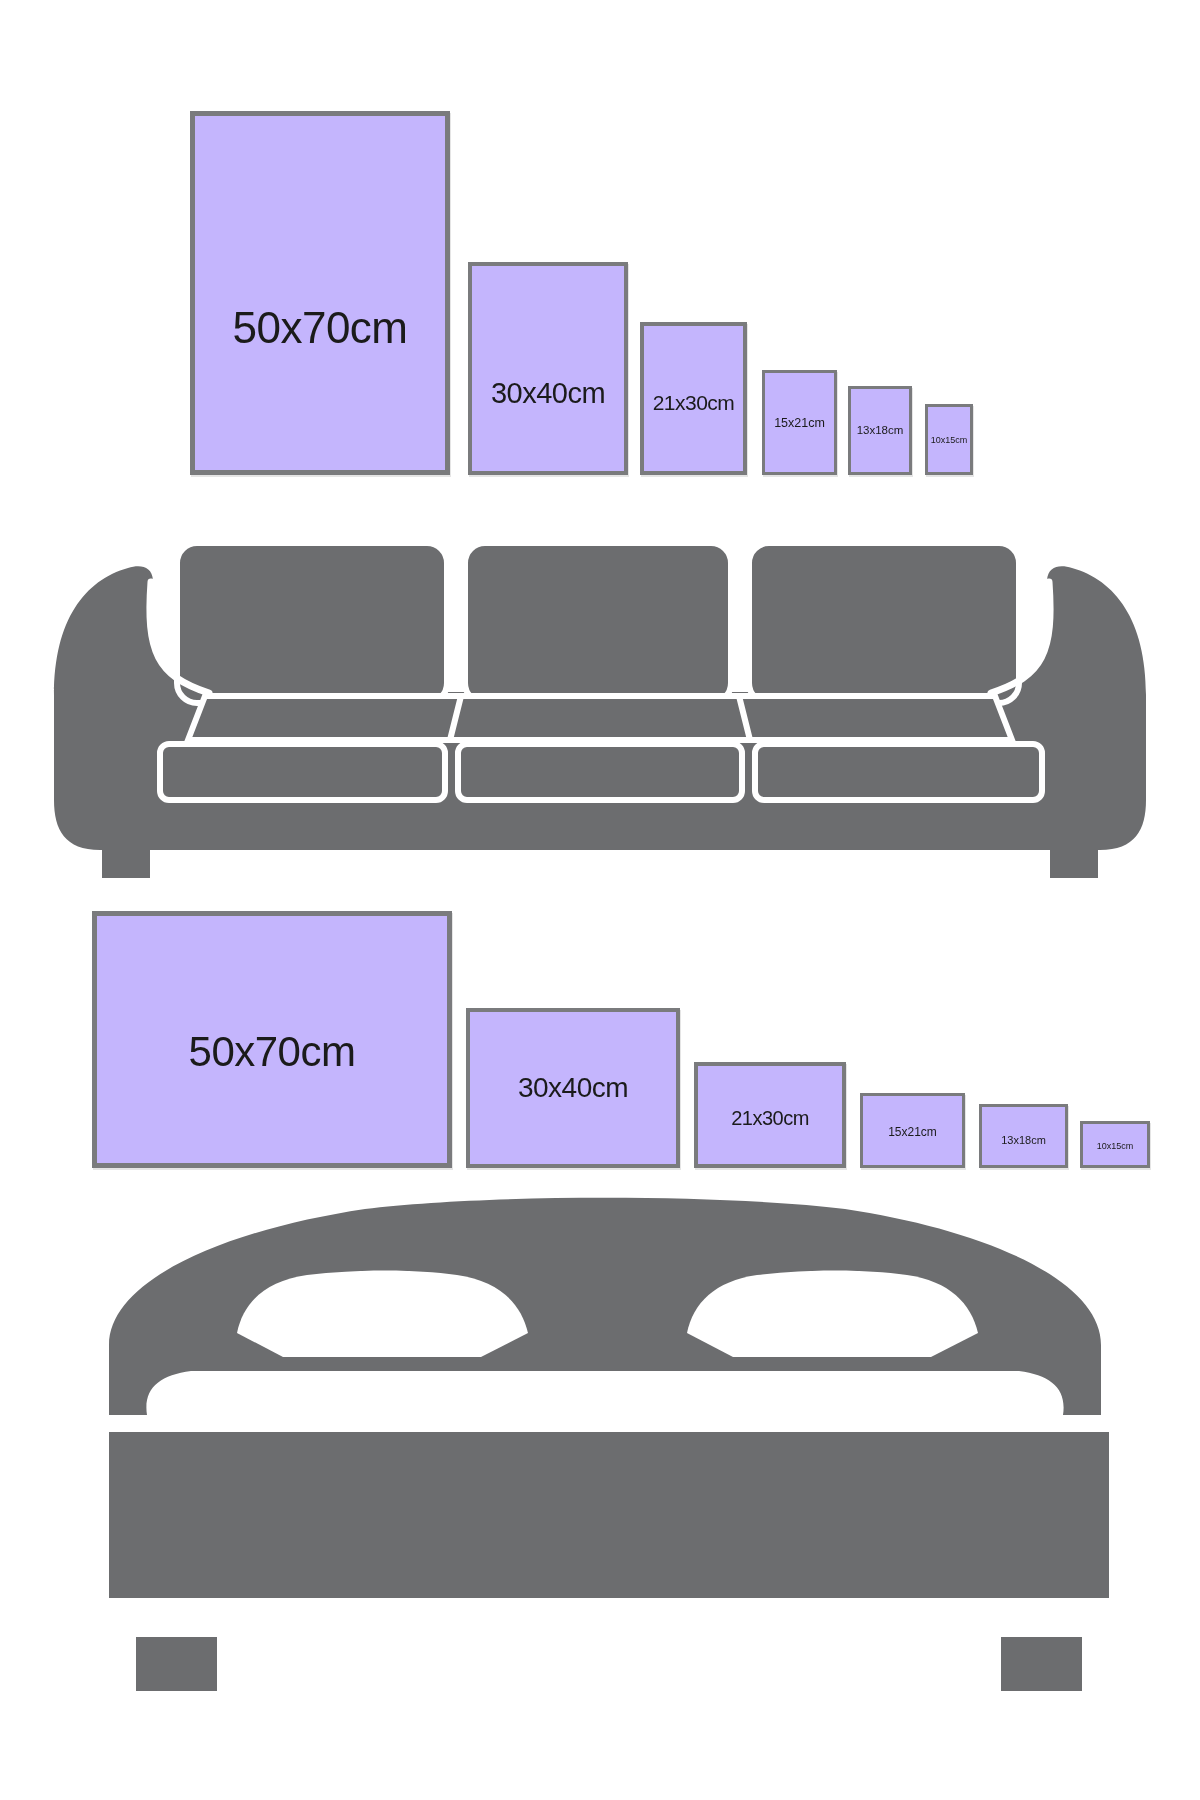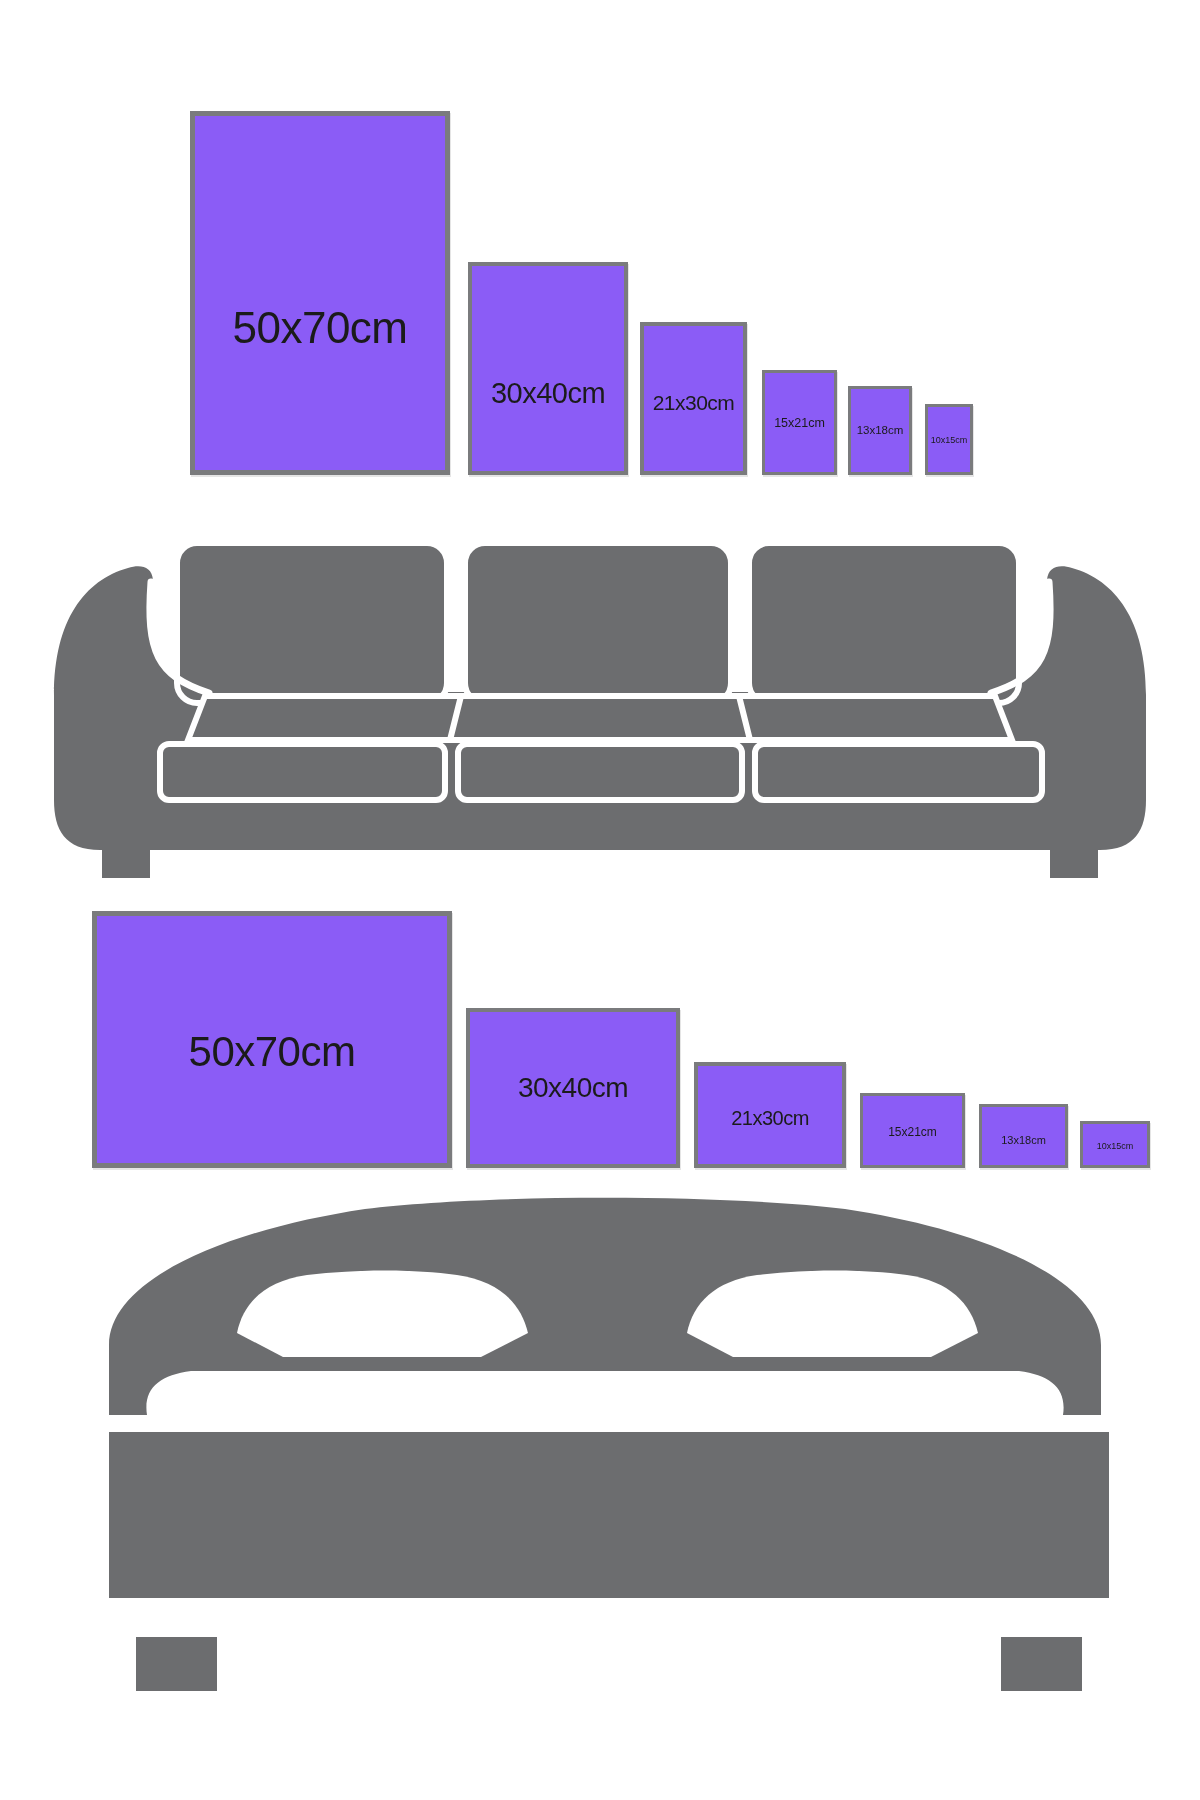--- a/index.html
+++ b/index.html
@@ -3,21 +3,21 @@
 <meta charset="utf-8">
 <style>
   html,body{margin:0;padding:0;}
   body{
     width:1200px;height:1800px;position:relative;
     background:var(--bg,#ffffff);
     font-family:"Liberation Sans","DejaVu Sans",sans-serif;
     overflow:hidden;
   }
   .frame{
-    position:absolute;box-sizing:border-box;background:#8b5cf6;
+    position:absolute;box-sizing:border-box;background:#c4b5fd;
     border:4px solid var(--frame-border,#7a7b7d);
     box-shadow:1px 2px 0 rgba(0,0,0,0.10);
   }
   .frame.thin{border-width:3px;}
   .frame.thick{border-width:5px;}
   .frame .label{
     position:absolute;left:50%;top:55%;transform:translate(-50%,-50%);
     white-space:nowrap;color:var(--text,#1b1b1b);letter-spacing:-0.5px;
   }
   

